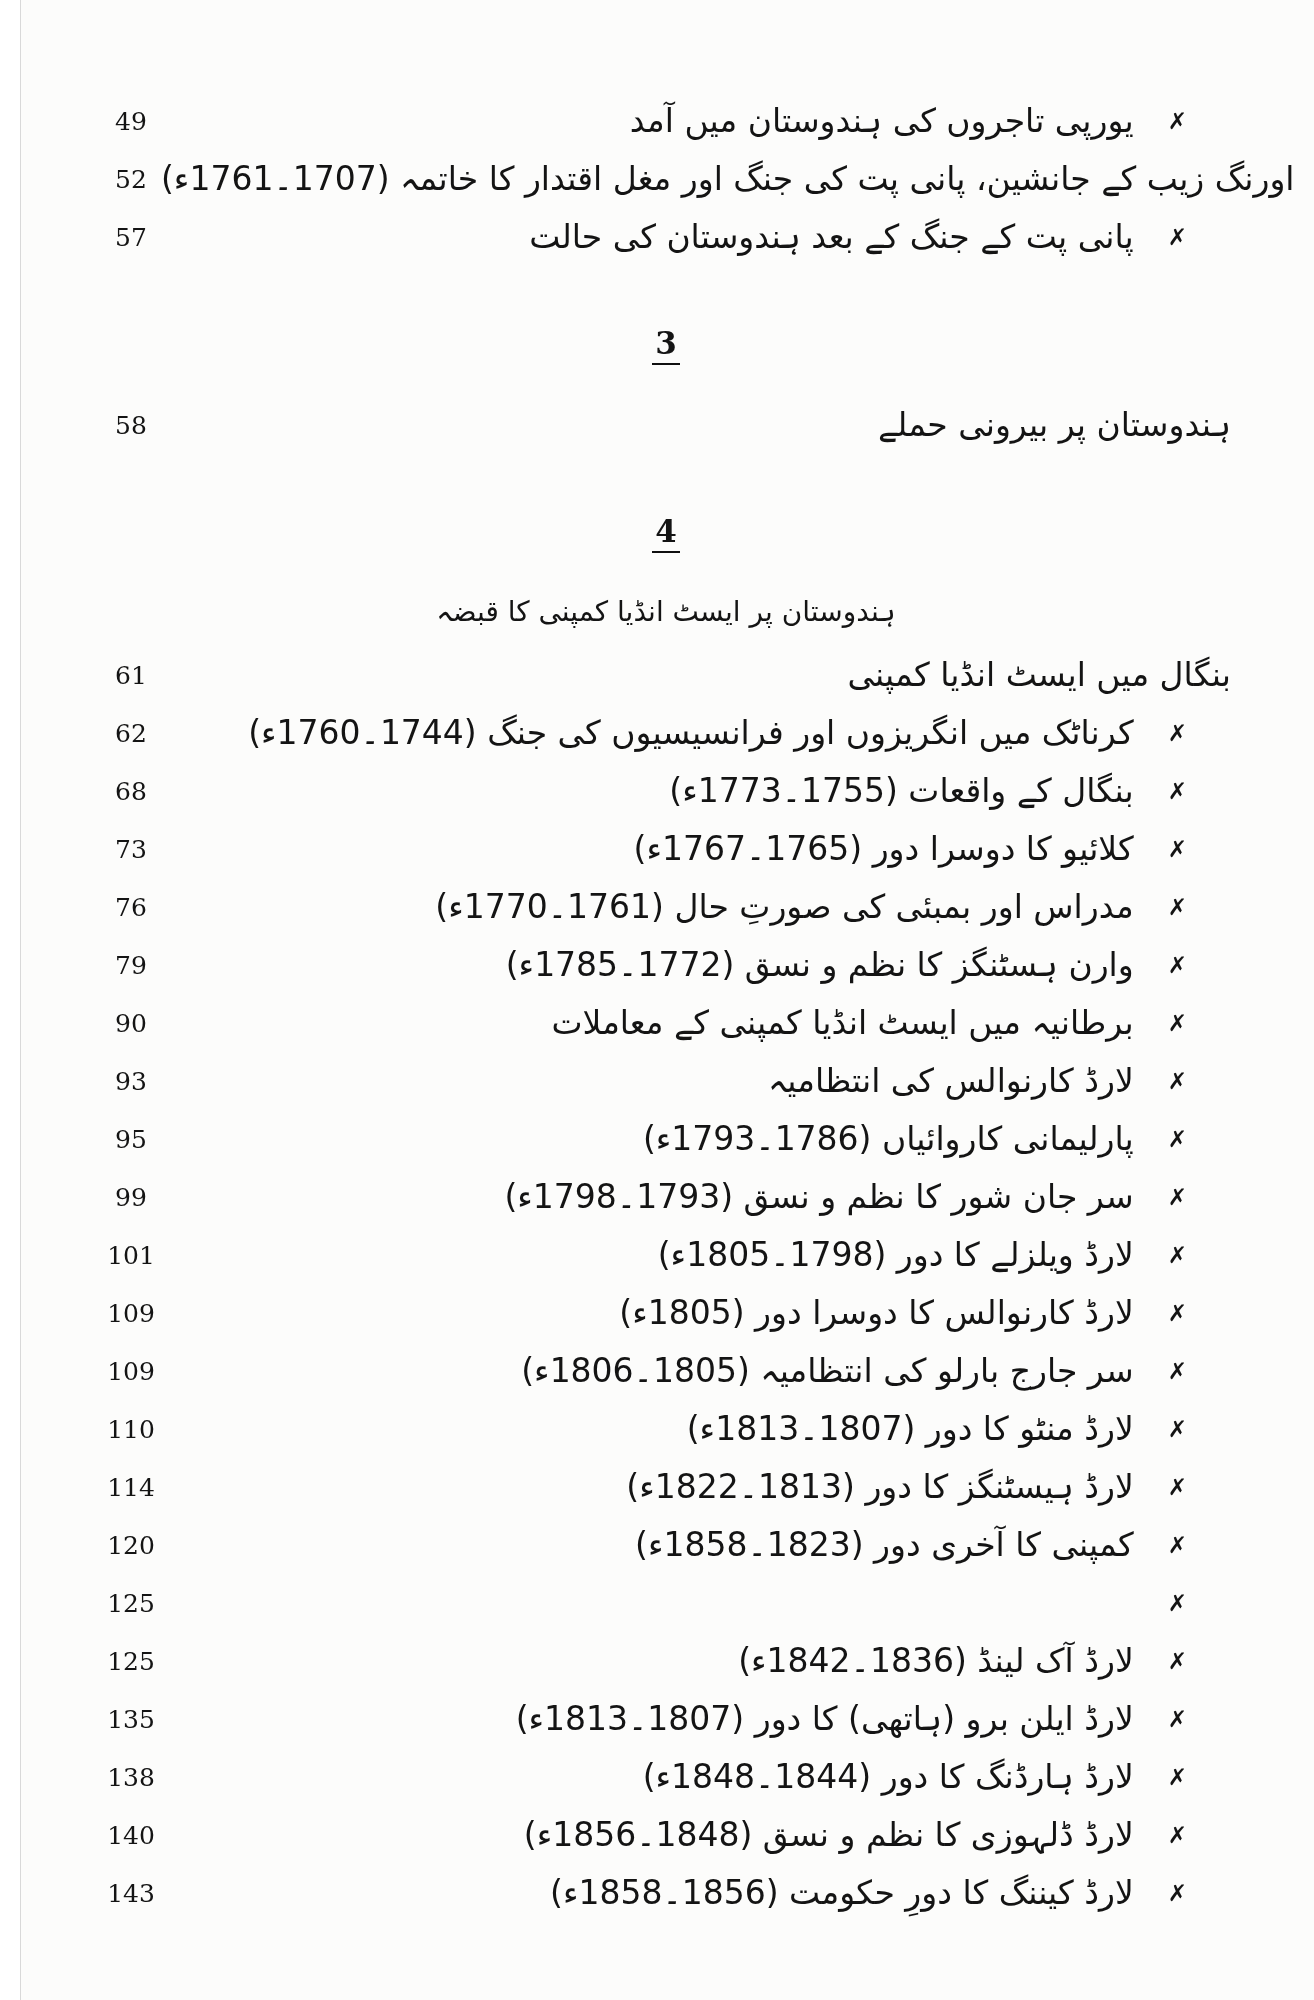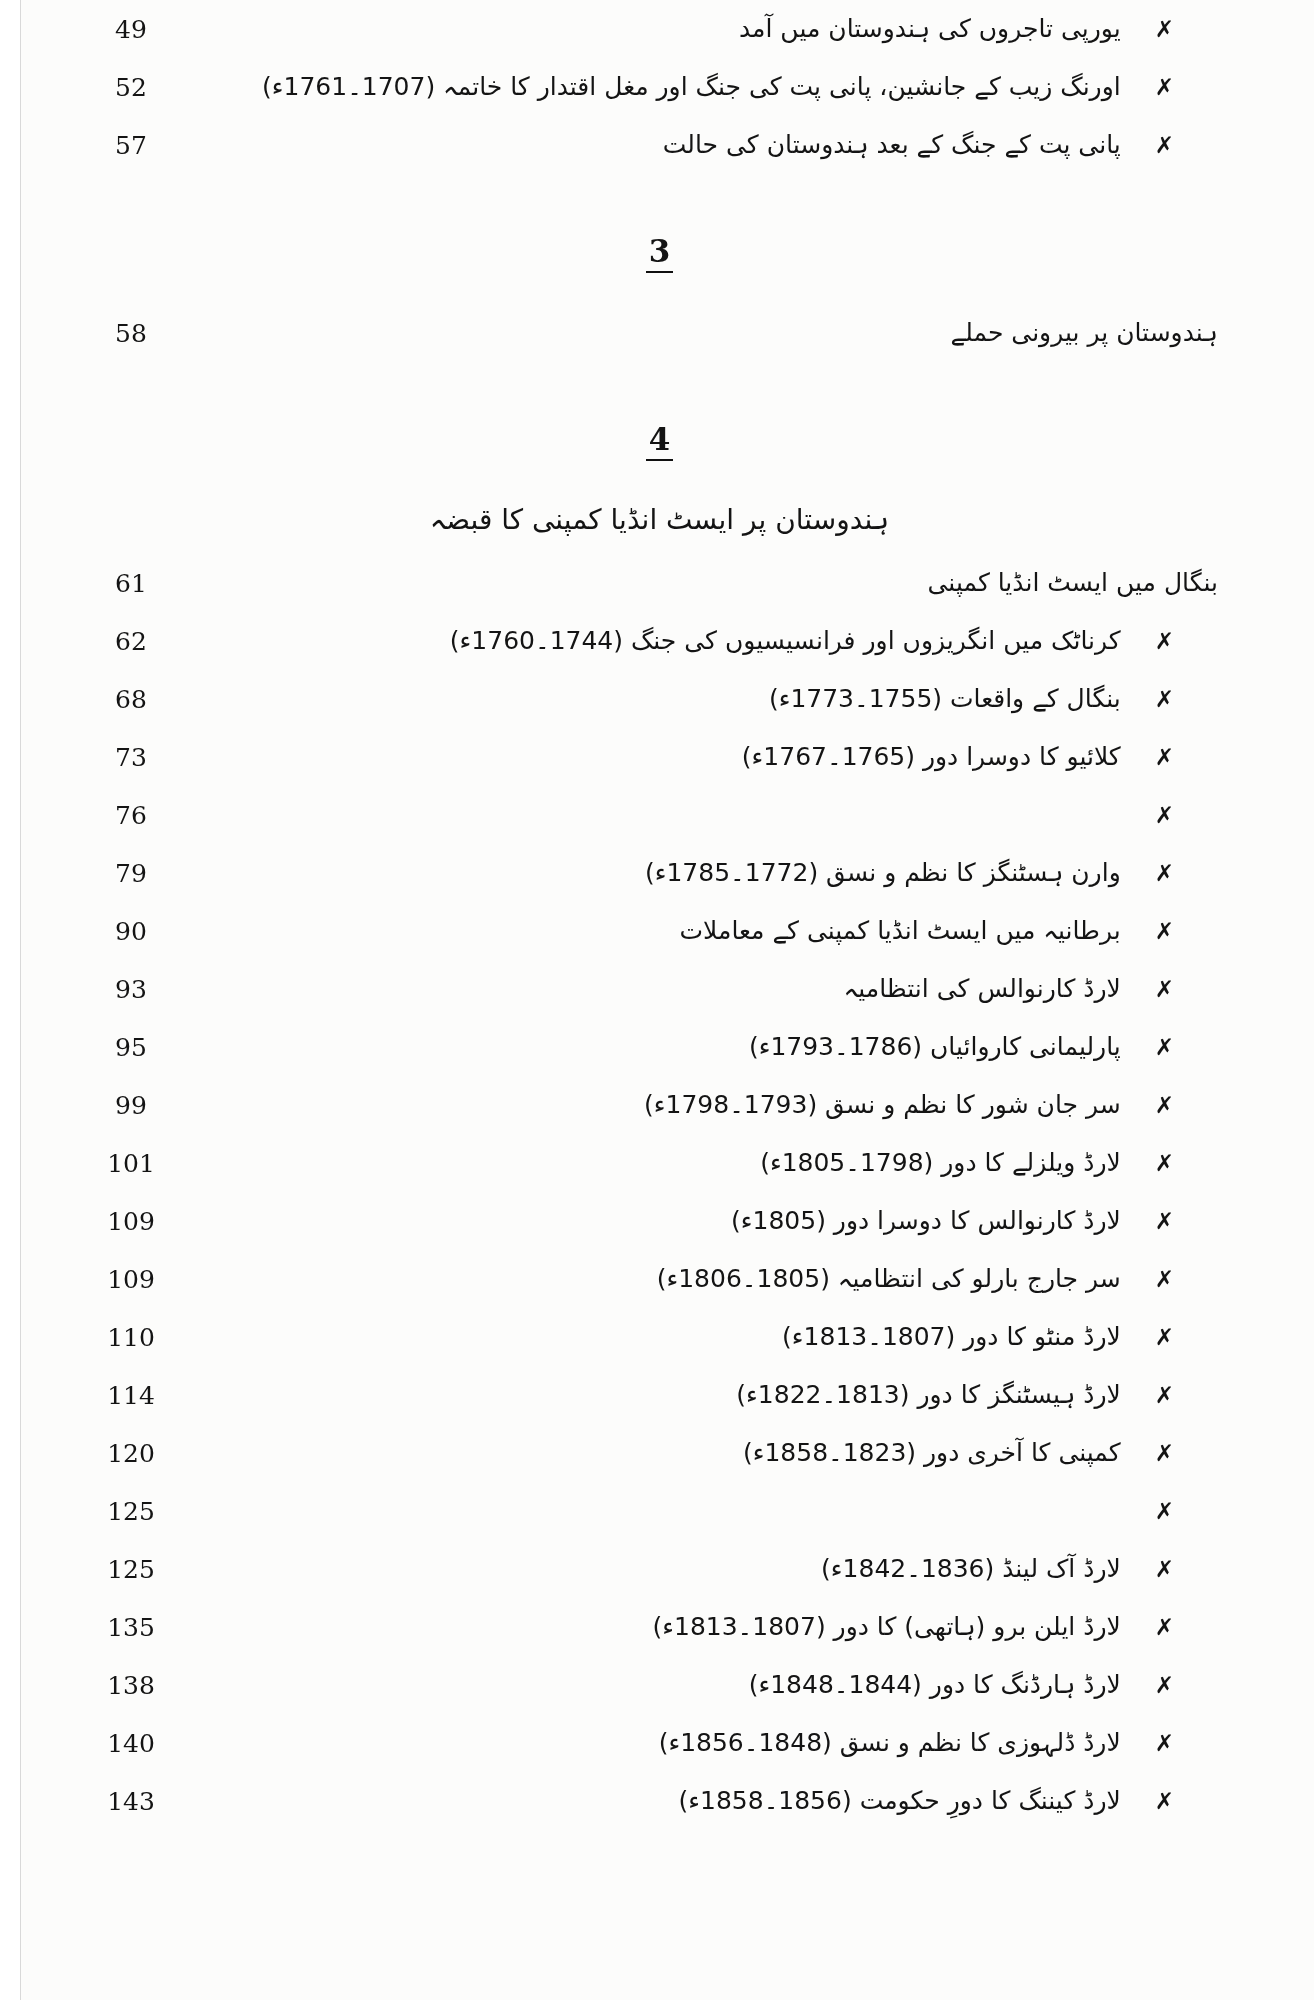--- a/index.html
+++ b/index.html
@@ -14,21 +14,22 @@
   }
   .edge-strip {
     position: absolute;
     left: 0; top: 0;
     width: 20px; height: 100%;
     background: #ffffff;
     border-right: 1px solid #d9d9d9;
   }
   .toc {
     position: absolute;
-    left: 21px; top: 0; right: 16px;
+    left: 21px; top: 0; right: 3px;
+    padding-top: 92px;
   }
   .row { display: flex; align-items: center; height: 58px; }
   .pageno {
     flex: 0 0 auto;
     width: 60px;
     margin-left: 80px;
     font-family: "DejaVu Serif", "Liberation Serif", serif;
     font-size: 25px;
     text-align: center;
   }
@@ -39,21 +40,21 @@
     justify-content: flex-start; 
   }
   .row.entry .body { padding-right: 124px; }
   .row.head  .body { padding-right: 80px; text-align: right; }
   .marker {
     font-size: 23px;
     font-weight: bold;
     margin-left: 34px; 
     line-height: 1;
   }
-  .title { font-size: 25px; line-height: 1.25; white-space: nowrap; }
+  .title { font-size: 33px; line-height: 1.25; white-space: nowrap; }
   .row.chapter {
     display: block;
     height: 76px;
     margin-top: 54px;
     text-align: center;
   }
   .chapnum {
     display: inline-block;
     font-family: "DejaVu Serif", "Liberation Serif", serif;
     font-size: 31px;
@@ -148,20 +149,21 @@
         <div class="body" dir="rtl">
           <span class="marker">✗</span>
           <span class="title" dir="rtl">کلائیو کا دوسرا دور (1765۔1767ء)</span>
         </div>
       </div>
 
       <div class="row entry">
         <div class="pageno">76</div>
         <div class="body" dir="rtl">
           <span class="marker">✗</span>
+          <span class="title" dir="rtl">مدراس اور بمبئی کی صورتِ حال (1761۔1770ء)</span>
         </div>
       </div>
 
       <div class="row entry">
         <div class="pageno">79</div>
         <div class="body" dir="rtl">
           <span class="marker">✗</span>
           <span class="title" dir="rtl">وارن ہسٹنگز کا نظم و نسق (1772۔1785ء)</span>
         </div>
       </div>

